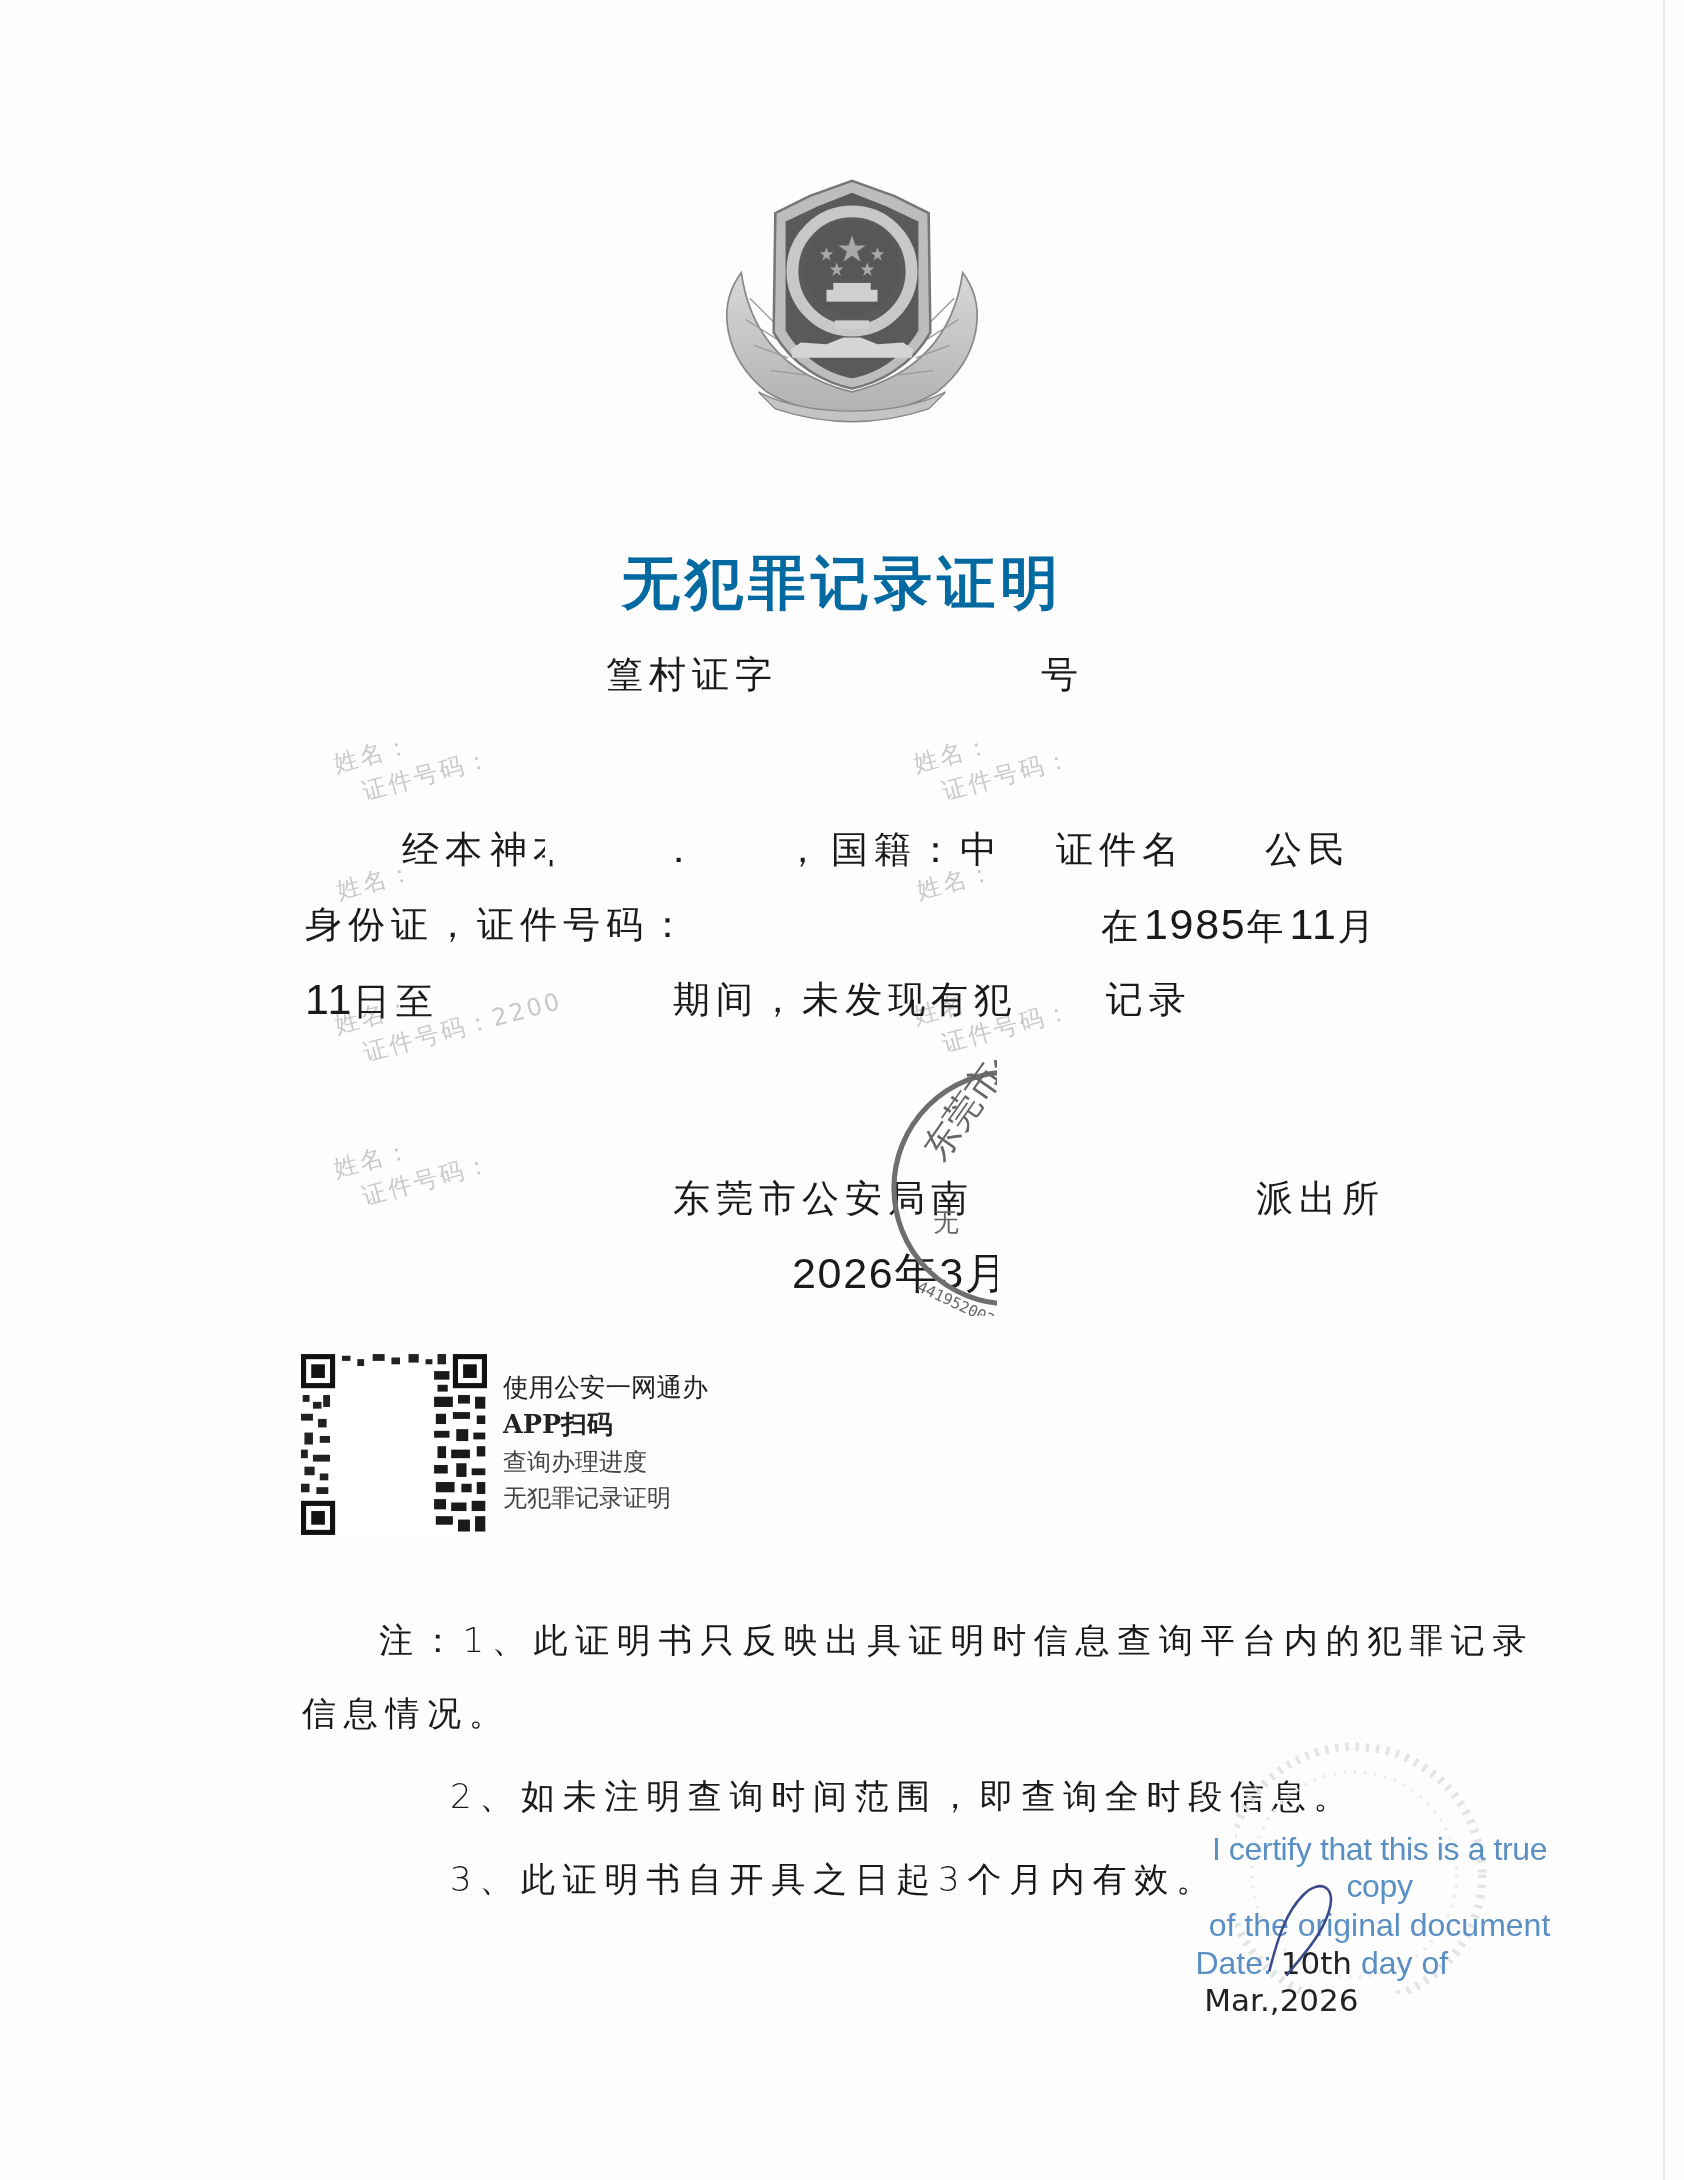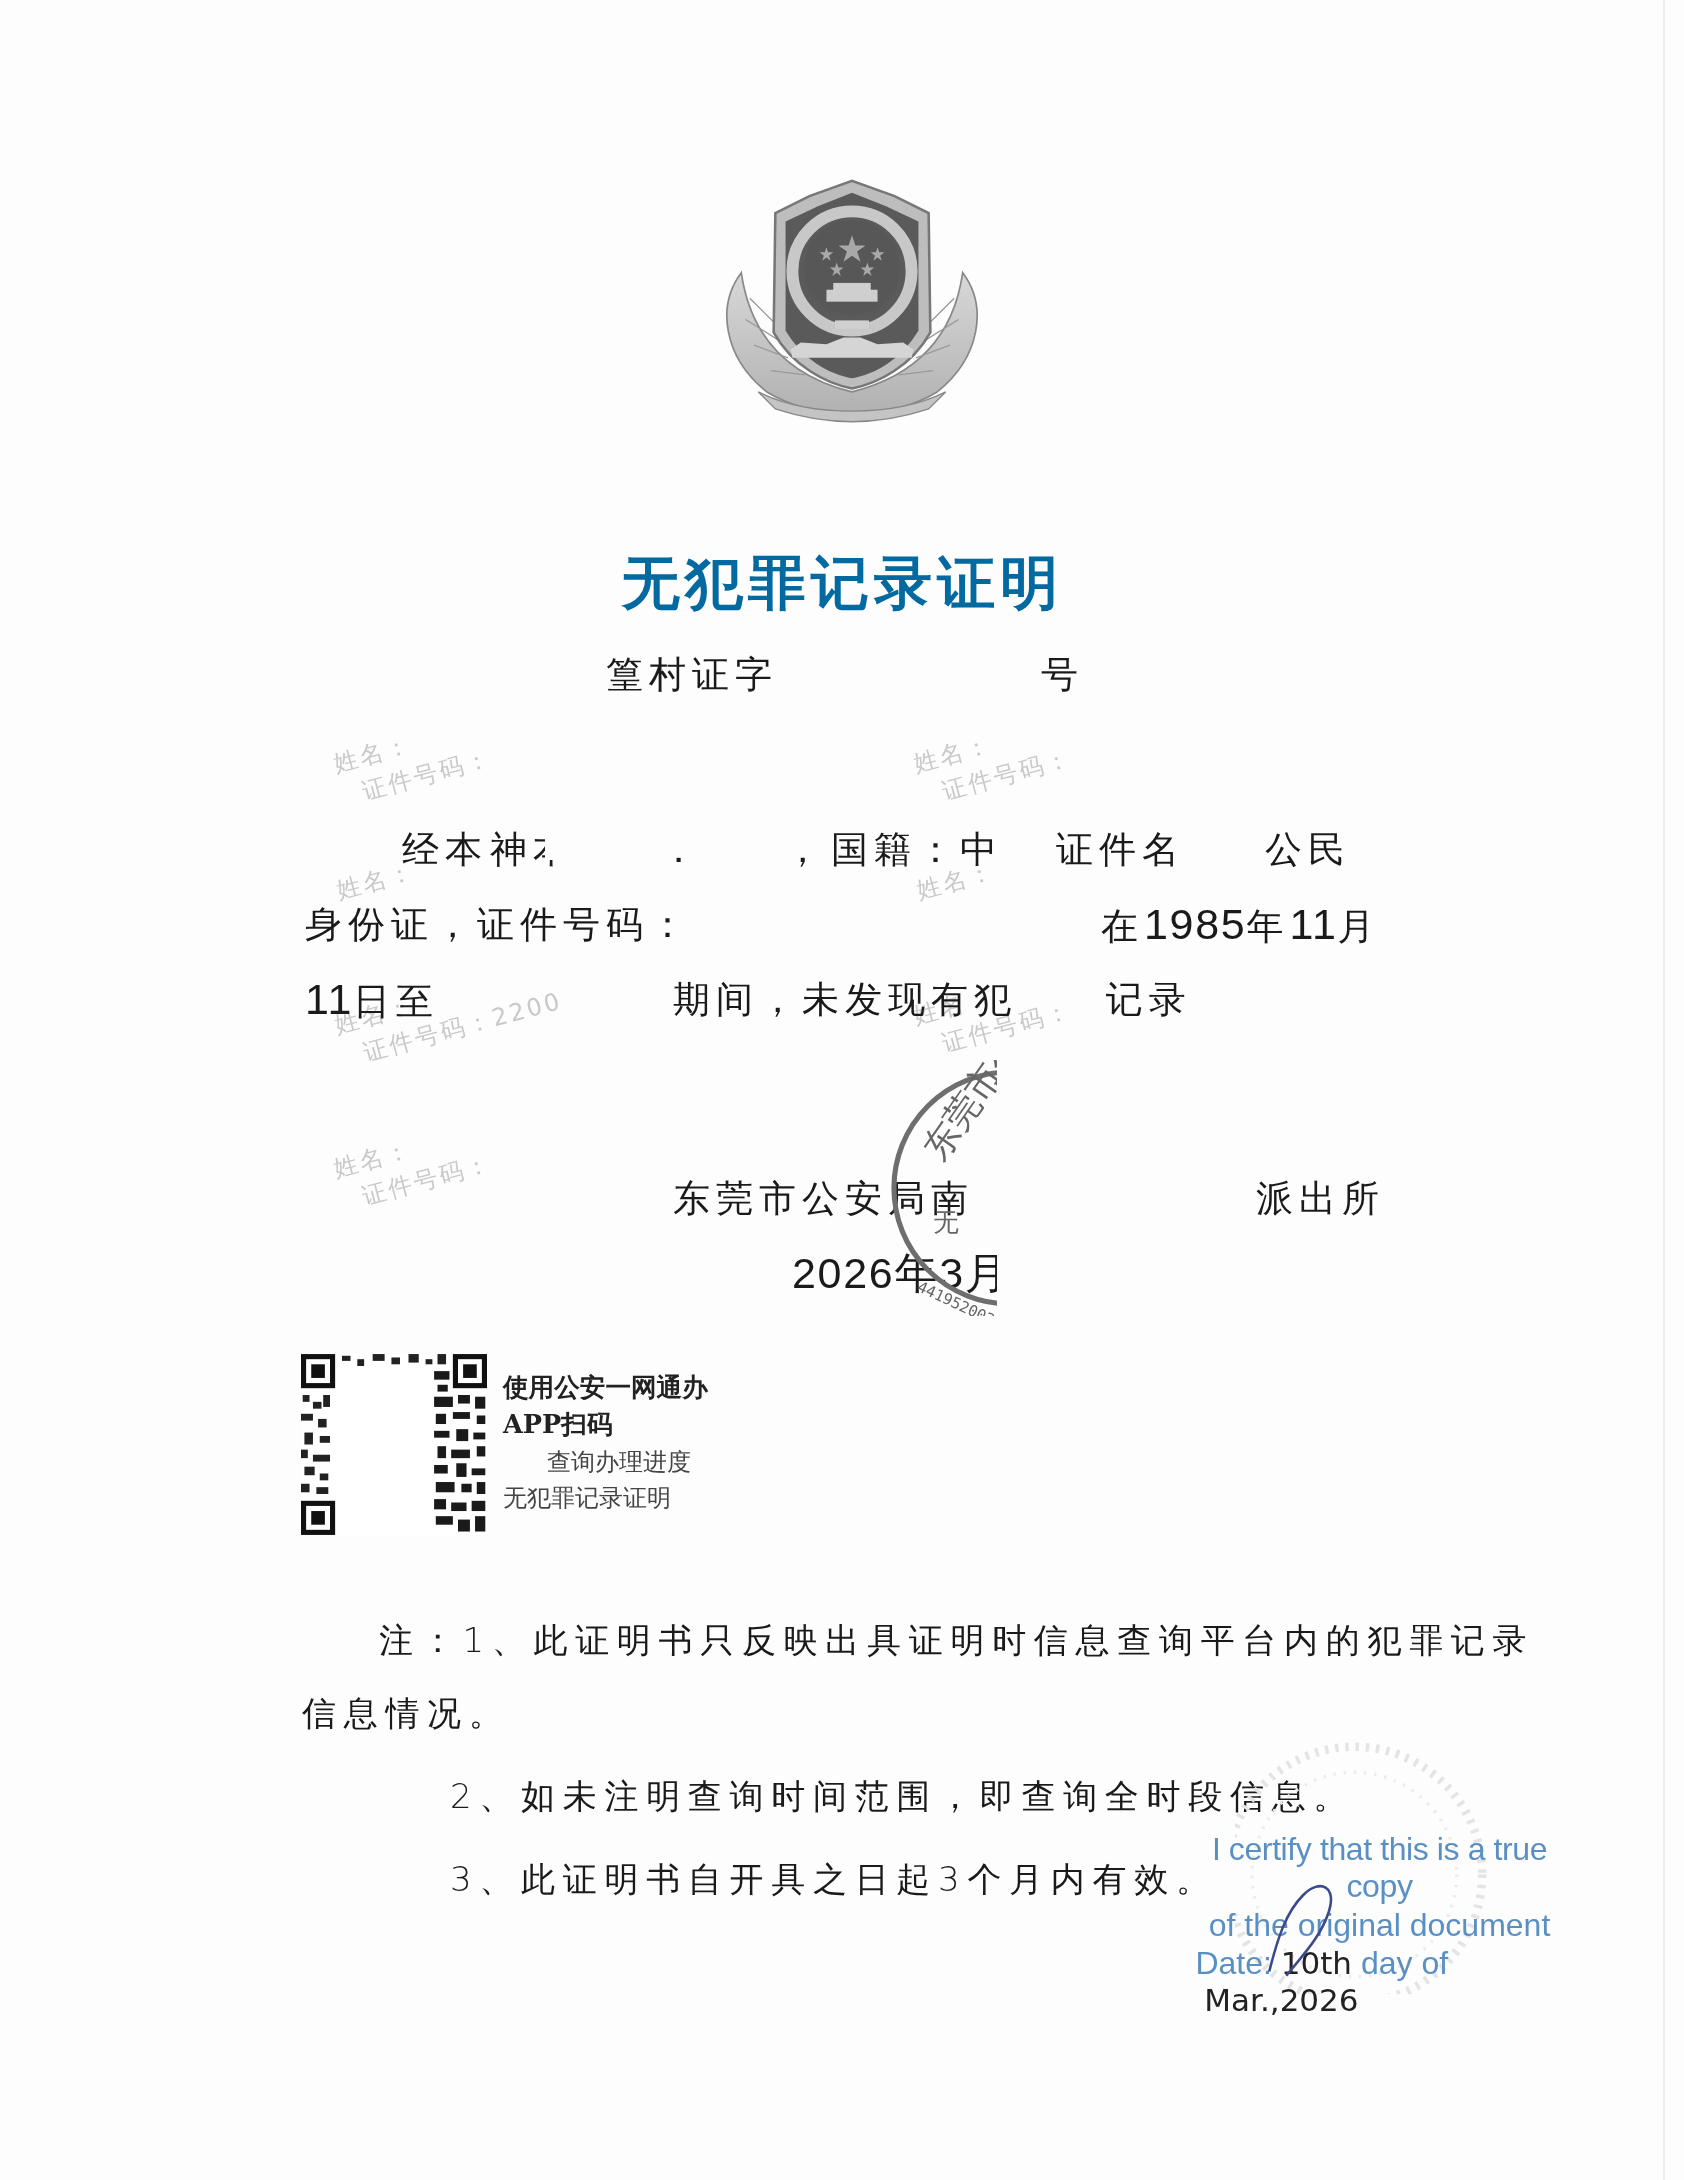--- a/index.html
+++ b/index.html
@@ -32,23 +32,23 @@
 
   
   .wm { position:absolute; font-size: 24px; color: #c9c9c9; transform: rotate(-15deg); line-height: 1.4; font-family: "DejaVu Sans", sans-serif; letter-spacing: 2.6px; white-space: nowrap;}
 
   
   .stamp { left: 882px; top: 1060px; width: 256px; height: 256px; }
 
   
   .qr { left: 301px; top: 1354px; width: 186px; height: 181px; }
   .qr-text { left: 503px; font-family:"DejaVu Serif", serif; color:#222; white-space: nowrap; }
-  .qr-line1 { top: 1370px; font-size: 25.6px; font-weight: bold; letter-spacing: 0; }
+  .qr-line1 { top: 1370px; font-size: 25.6px; font-weight: normal; letter-spacing: 0; }
   .qr-line2 { top: 1407px; font-size: 25.6px; font-weight: bold; }
-  .qr-line3 { top: 1446px; font-size: 24px; color:#444;margin-left:44px; }
+  .qr-line3 { top: 1446px; font-size: 24px; color:#444; }
   .qr-line4 { top: 1482px; font-size: 24px; color:#444; }
 
   .note { font-size: 34px; letter-spacing: 7.7px; font-family:"DejaVu Sans", sans-serif; font-weight: 300; white-space: nowrap; }
 
   
   .cert-stamp { left: 1175px; top: 1831px; width: 409px; font-family: "Liberation Sans", sans-serif; color:#5a8fc4; text-align:center; }
   .cert-stamp .l1 { font-size: 32px; letter-spacing: -0.4px; }
   .cert-stamp .l2 { font-size: 32px; margin-top: 1.7px; }
   .cert-stamp .l3 { font-size: 32px; margin-top: 1.7px; text-align:left; padding-left: 20.4px; }
   .hand { font-family: "DejaVu Sans", sans-serif; color:#222; font-size: 31px; }

